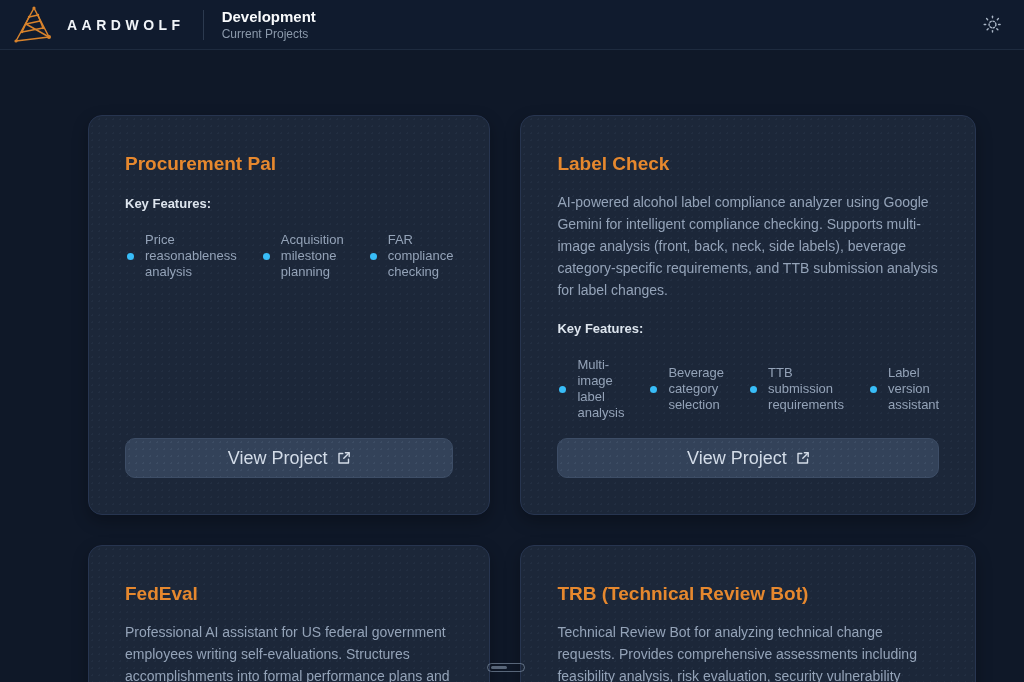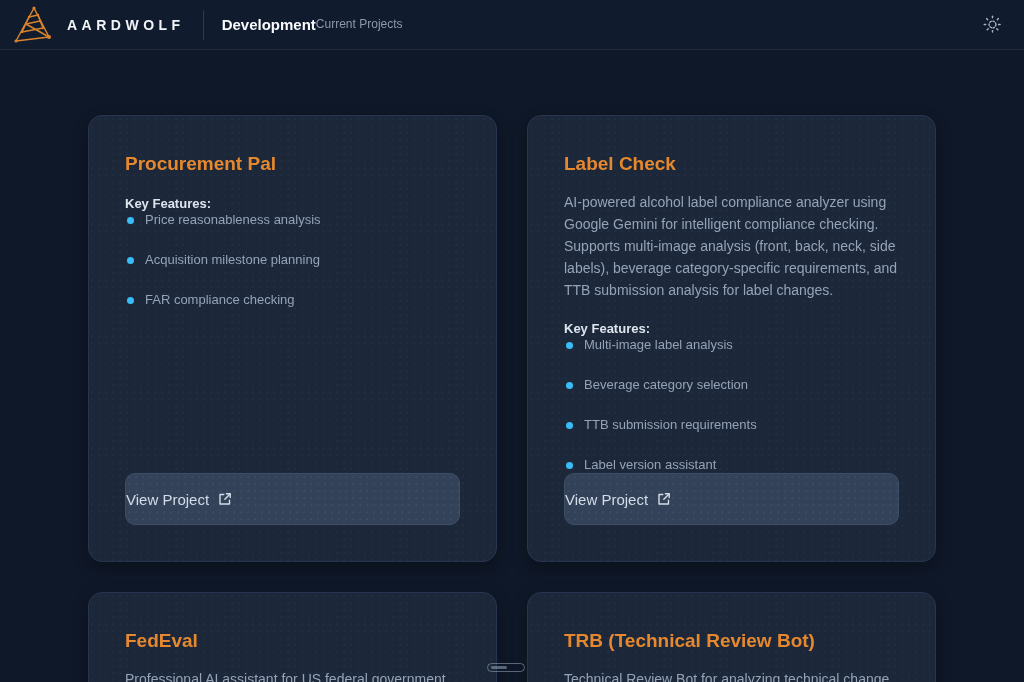--- a/index.html
+++ b/index.html
@@ -31,21 +31,21 @@
     font-size: 14px;
     font-weight: 600;
     letter-spacing: 4.5px;
   }
   .header-divider {
     width: 1px;
     height: 30px;
     background: #2c3a4f;
     margin: 0 18px;
   }
-  .header-titles { display: flex; flex-direction: row; justify-content: center; }
+  .header-titles { display: flex; flex-direction: column; justify-content: center; }
   .header-title {
     color: #f8fafc;
     font-size: 15px;
     font-weight: 700;
     line-height: 18px;
   }
   .header-subtitle {
     color: #8b99ab;
     font-size: 12px;
     line-height: 15px;
@@ -96,56 +96,57 @@
     line-height: 22px;
   }
   .features-label {
     margin-top: 20px;
     color: #dde5ee;
     font-size: 13px;
     font-weight: 700;
   }
   .features {
     list-style: none;
-    margin-top: 1px;
-    display: flex;
-    flex-direction: column;
+    margin-top: 21px;
+    display: flex;
+    flex-direction: row;
     gap: 24px;
   }
   .feature-item {
     display: flex;
     align-items: center;
     gap: 11px;
     color: #94a3b8;
     font-size: 13px;
     line-height: 16px;
   }
   .bullet {
     width: 7px;
     height: 7px;
     border-radius: 50%;
     background: #38bdf8;
     flex: none;
     margin-left: 2px;
   }
   .view-btn {
     margin-top: auto;
-    height: 52px;
+    height: 40px;
     width: 100%;
     background: #334259;
     background-image: radial-gradient(rgba(170,195,225,0.08) 1px, transparent 1px);
     background-size: 7px 7px;
     border: 1px solid #3d4d66;
     border-radius: 10px;
     color: #d3dce8;
-    font-size: 15px;
+    font-size: 18px;
     font-weight: 500;
     font-family: inherit;
     display: flex;
     align-items: center;
+    justify-content: center;
     gap: 9px;
     cursor: pointer;
   }
   .view-btn svg { display: block; }
 
   
   .scroll-pill {
     position: absolute;
     left: 487px;
     top: 663px;

